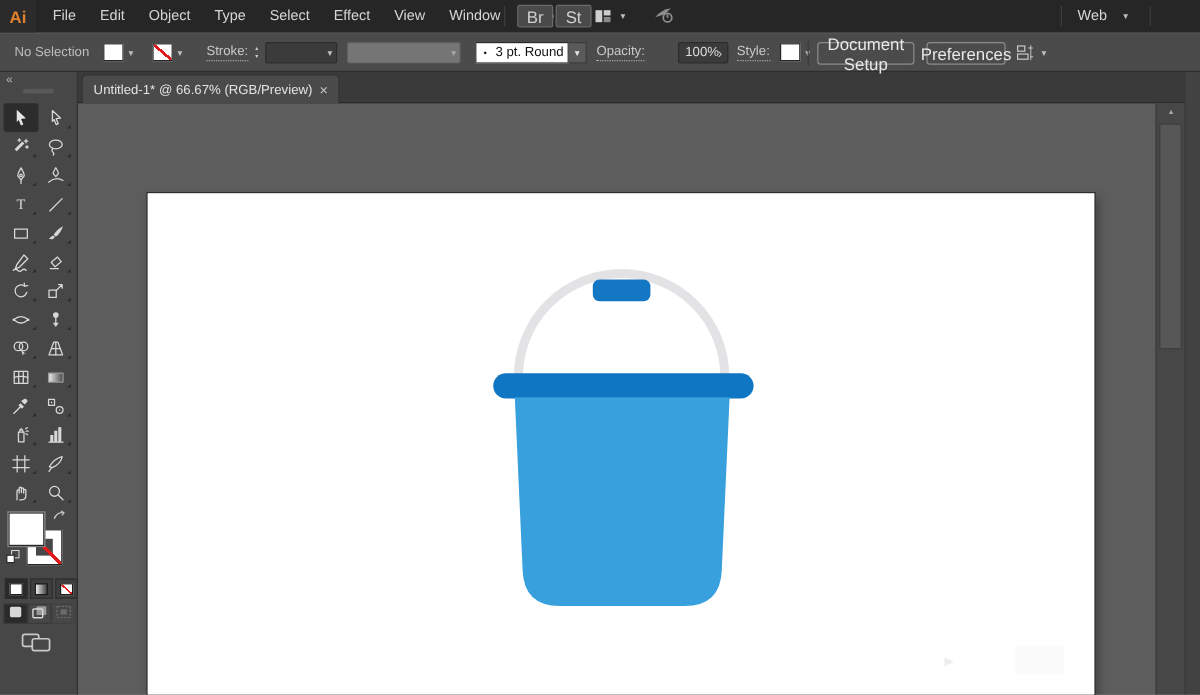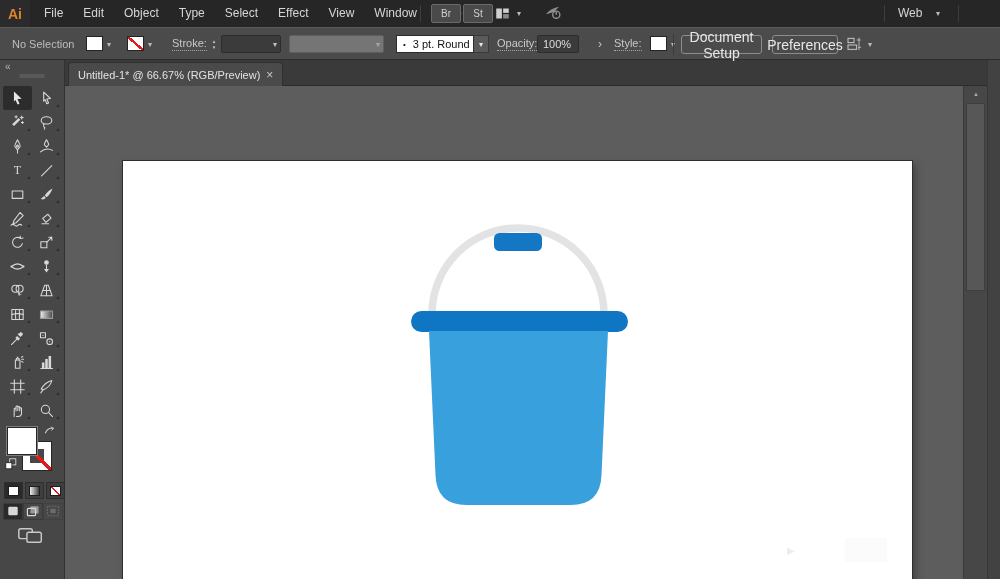--- a/index.html
+++ b/index.html
@@ -10,21 +10,21 @@
   
   #appbar { position:absolute; left:0; top:0; width:1000px; height:27px;
             background:#262626; z-index:30; }
   #logo { position:absolute; left:0; top:0; width:30px; height:27px;
           display:flex; align-items:center; justify-content:center;
           background:#2b2b2b; color:#e0822c; font-weight:bold; font-size:14px; }
   #menubar { position:absolute; left:34px; top:0; height:27px; display:flex;align-items:flex-end; }
   .menu-item { font-size:12px; color:#d6d6d6; line-height:27px; padding:0 10px; }
   .vsep { position:absolute; top:5px; width:1px; height:17px; background:#3d3d3d; }
   .appbtn { position:absolute; top:4px; width:30px; height:19px; background:#4a4a4a;
-            border:1px solid #6a6a6a; border-radius:2px; font-size:10px; color:#d0d0d0;
+            border:1px solid #6a6a6a; border-radius:2px; font-size:14px; color:#d0d0d0;
             display:flex; align-items:center; justify-content:center; }
   .chev { position:absolute; font-size:8px; color:#bdbdbd; line-height:8px; }
   #web-label { position:absolute; left:898px; top:0; line-height:27px; font-size:12px; color:#d6d6d6; }
 
   
   #controlbar { position:absolute; left:0; top:27px; width:1000px; height:33px;
                 background:#4b4b4b; border-top:1px solid #5a5a5a;
                 border-bottom:1px solid #2d2d2d; z-index:29; }
   .cb-label { position:absolute; font-size:11px; color:#c9c9c9; }
   .cb-underline { border-bottom:1px dotted #a5a5a5; padding-bottom:1px;text-align:right; }
@@ -178,21 +178,21 @@
     <div id="brush-white">
       <span style="font-size:8px;margin-right:7px">•</span>
       <span>3 pt. Round</span>
     </div>
     <div id="brush-chev">
         <span>▾</span>
       </div>
   </div>
 
   <span class="cb-label cb-underline" style="left:497px;top:9px">Opacity:</span>
-  <div class="combo-dark" style="left:537px;width:42px">
+  <div class="combo-dark" style="left:565px;width:42px">
     <span style="position:absolute;left:5px;top:2px;font-size:11px;color:#dcdcdc">100%</span>
   </div>
   <span class="cb-label" style="left:598px;top:9px;font-size:12px;color:#c0c0c0">›</span>
 
   <span class="cb-label cb-underline" style="left:614px;top:9px">Style:</span>
   <div class="swatch" style="left:650px"></div>
   <span class="chev" style="left:671px;top:13px">▾</span>
 
   <div class="vsep" style="left:673px;top:6px;height:21px;background:#3b3b3b"></div>
 

